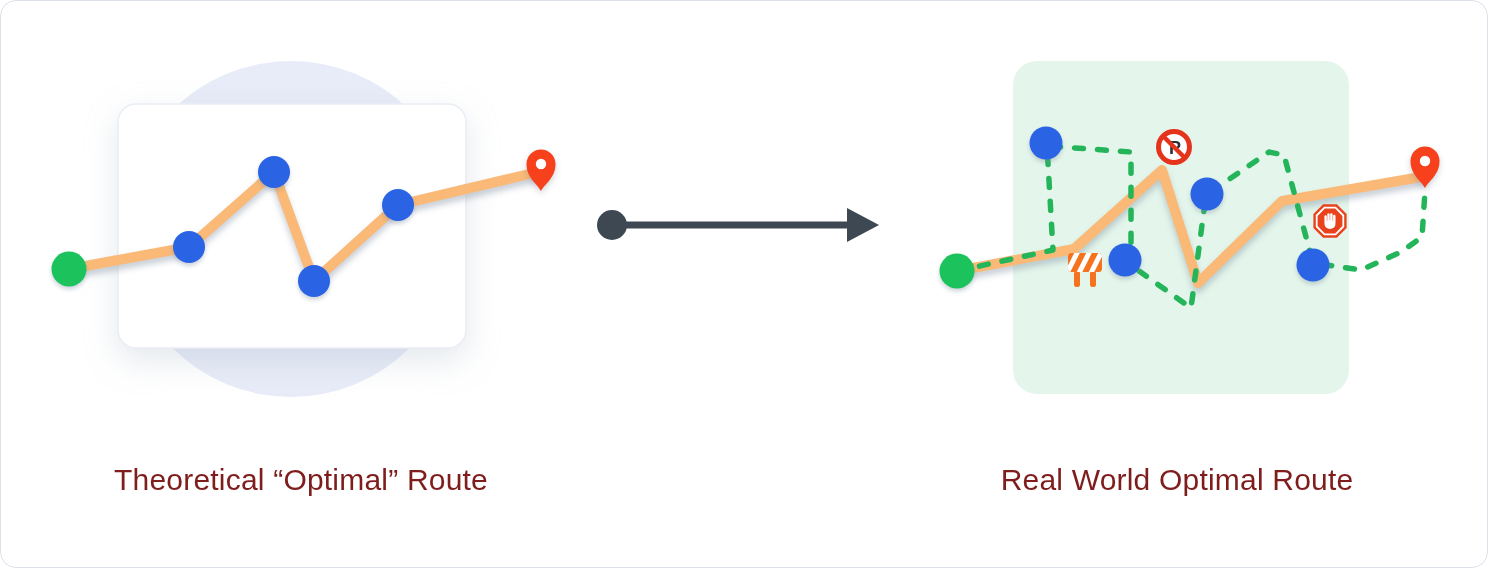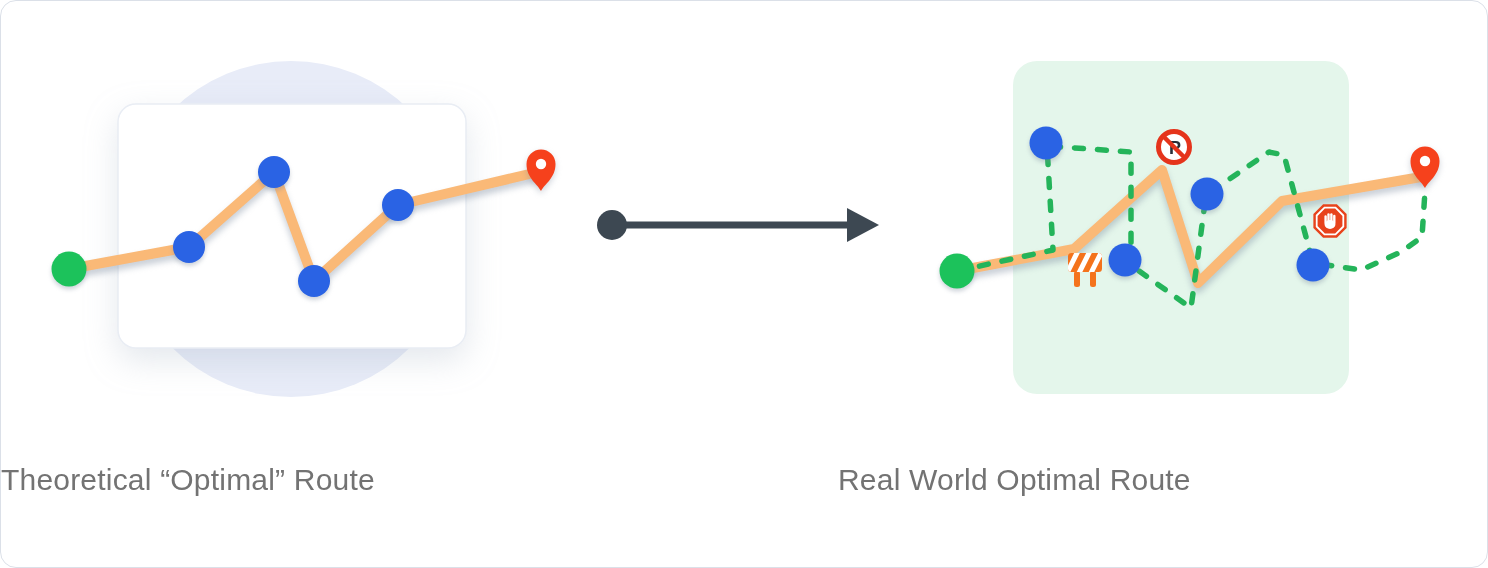--- a/index.html
+++ b/index.html
@@ -11,29 +11,29 @@
     border:1px solid #dbe0e8;
     border-radius:16px;
     overflow:hidden;
     font-family:"Liberation Sans", sans-serif;
   }
   svg#scene{position:absolute;inset:0;display:block;}
   .caption{
     position:absolute;
     top:462px;
     width:600px;
-    text-align:left;
+    text-align:center;
     font-size:30px;
     font-weight:500;
     letter-spacing:.2px;
-    color:#737373;
+    color:#7f1d1d;
     font-family:"Liberation Sans", sans-serif;
   }
   .caption.left{left:0;}
-  .caption.right{left:837px;}
+  .caption.right{left:876px;}
   .card-shadow{filter:drop-shadow(0 12px 16px rgba(148,163,184,.25));}
   .route-shadow{filter:drop-shadow(0 5px 3px rgba(120,134,156,.40));}
   .dot-shadow{filter:drop-shadow(0 3px 2px rgba(120,134,156,.35));}
   .pin-shadow{filter:drop-shadow(0 3px 3px rgba(120,134,156,.35));}
 </style>
 </head>
 <body>
 
 <div class="frame">
   <svg id="scene" width="1488" height="568" viewBox="0 0 1488 568">

